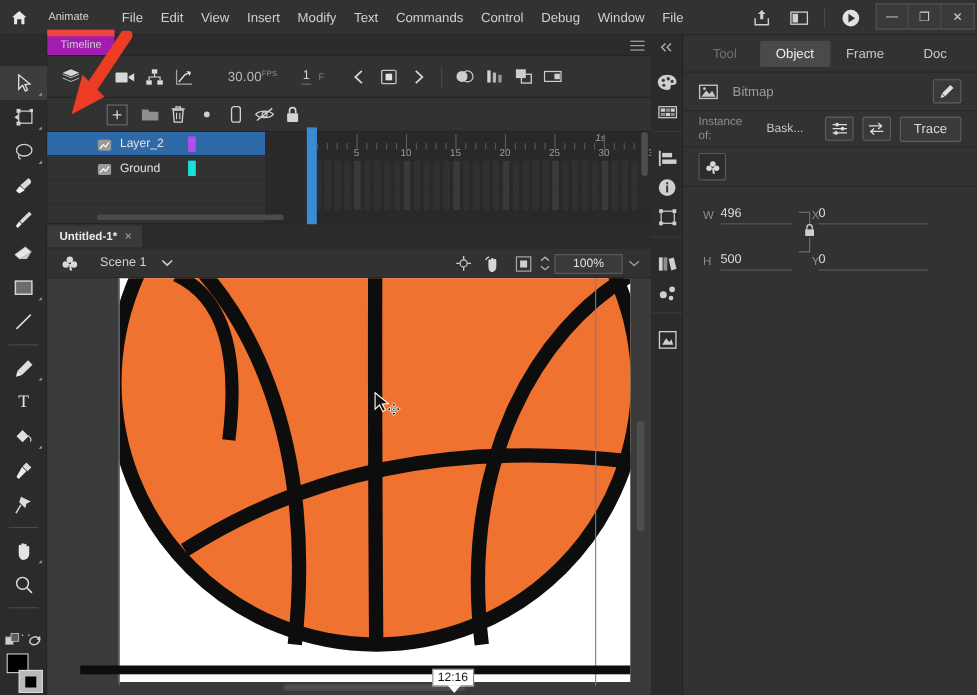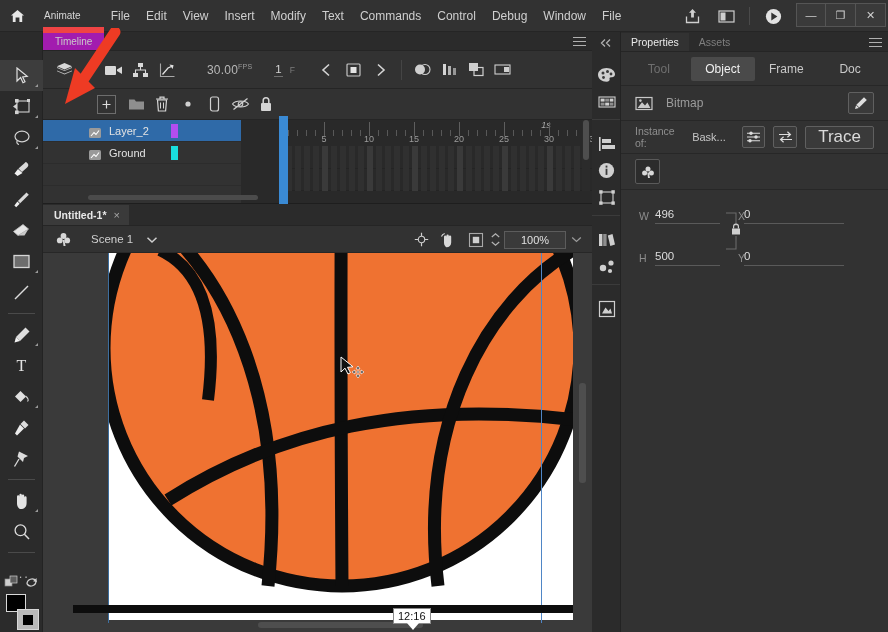--- a/index.html
+++ b/index.html
@@ -272,21 +272,21 @@
     display: flex; align-items: center; justify-content: center; background: #3a3a3a;
   }
   .pr-instrow {
     height: 33px; display: flex; align-items: center; padding: 0 14px; gap: 8px;
     border-bottom: 1px solid #272727;
   }
   .inst-lab { color: #8e8e8e; font-size: 10.5px; }
   .inst-val { color: #c5c5c5; font-size: 11px; width: 46px; }
   .btn-trace {
     height: 23px; padding: 0 12px; border: 1px solid #606060; border-radius: 2px;
-    color: #dadada; font-size: 17px; display: flex; align-items: center; background: #3a3a3a;
+    color: #dadada; font-size: 12px; display: flex; align-items: center; background: #3a3a3a;
   }
   .pr-symrow { height: 36px; display: flex; align-items: center; padding: 0 14px; border-bottom: 1px solid #272727; }
   .btn-sym {
     width: 25px; height: 25px; border: 1px solid #5a5a5a; border-radius: 2px; background: #2c2c2c;
     display: flex; align-items: center; justify-content: center;
   }
   .pr-sect {
     height: 28px; display: flex; align-items: center; padding: 0 10px; gap: 9px;
     border-bottom: 1px solid #272727;
   }
@@ -956,29 +956,20 @@
         <svg width="18" height="18" viewBox="0 0 18 18">
           <rect x="1.5" y="1.5" width="15" height="15" stroke="#cfcfcf" stroke-width="1.2" fill="none"></rect>
           <path d="M4 13.5 L7.5 7.5 L10.5 11 L12.5 8.5 L14 13.5 Z" fill="#cfcfcf"></path>
         </svg>
       </div>
     </div>
   </div>
 
   <div class="props">
 
-    <div class="pr-tabrow">
-      <div class="pr-tab">Properties</div>
-      <div class="pr-tab dim">Assets</div>
-      <div class="tl-ham">
-          <span></span>
-          <span></span>
-          <span></span>
-        </div>
-    </div>
 
     <div class="pr-seg">
       <div class="seg-btn off">Tool</div>
       <div class="seg-btn on">Object</div>
       <div class="seg-btn">Frame</div>
       <div class="seg-btn">Doc</div>
     </div>
 
     <div class="pr-objrow">
       <span class="obj-ico">

